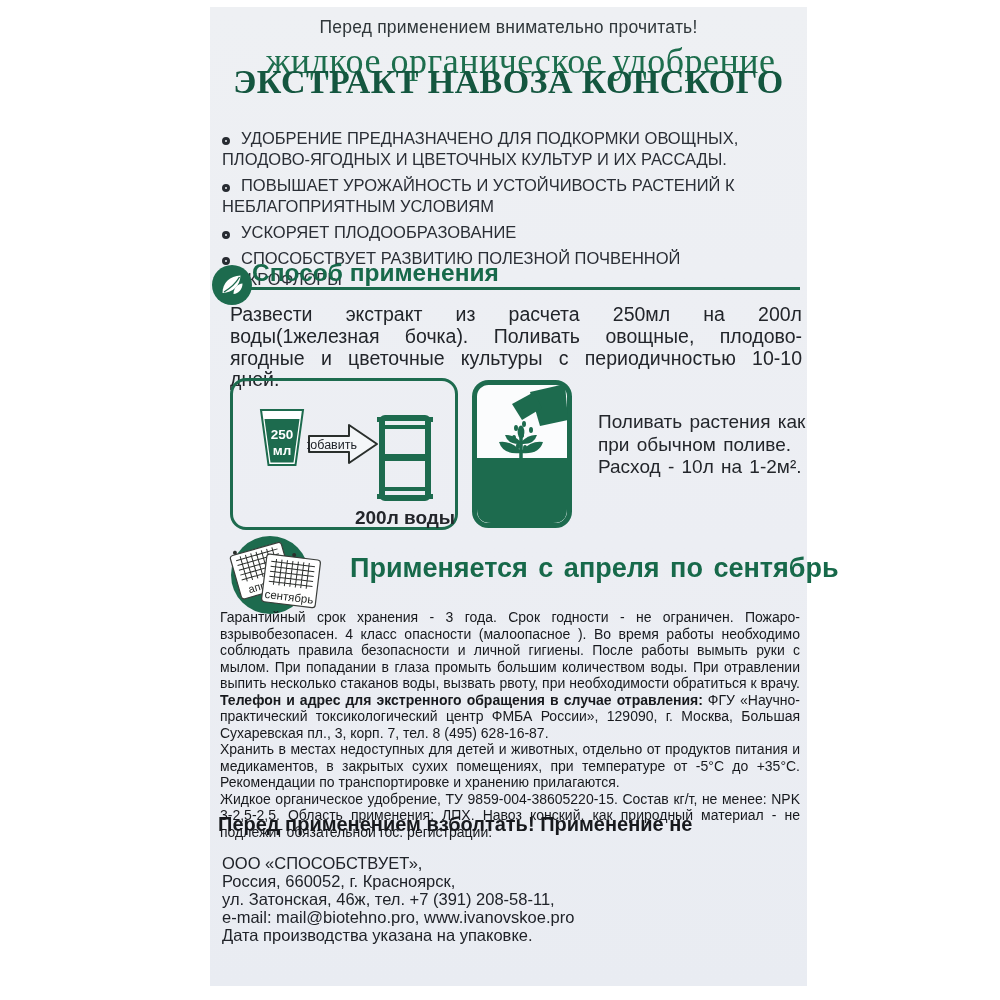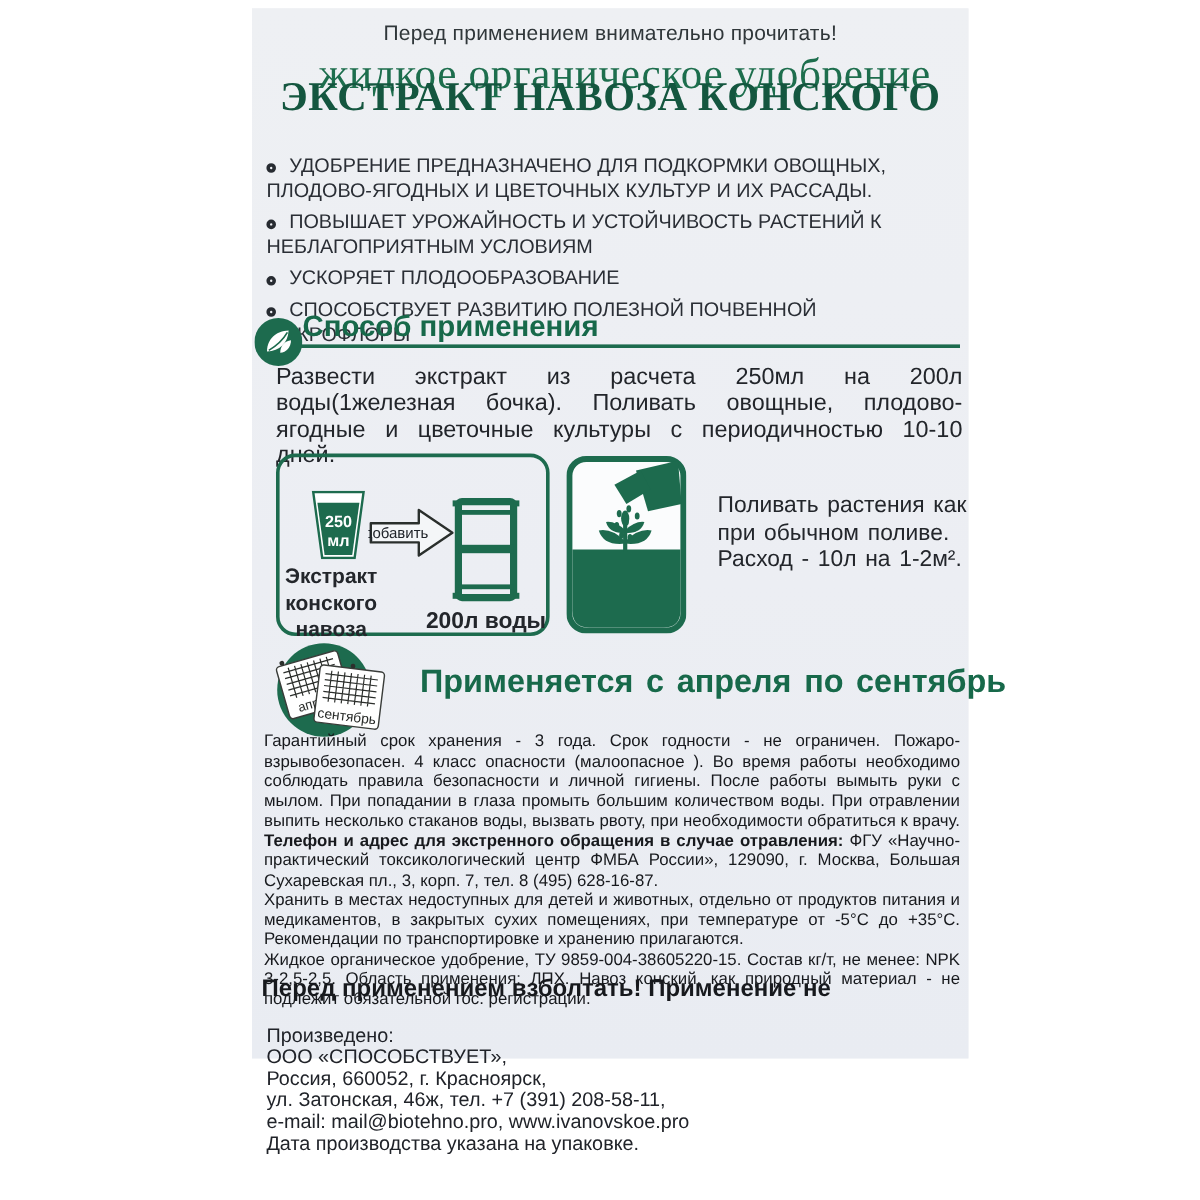--- a/index.html
+++ b/index.html
@@ -1,18 +1,18 @@
 <!DOCTYPE html>
 <html><head>
 <meta charset="utf-8">
 <style>
   * { margin:0; padding:0; box-sizing:border-box; }
   body { width:1000px; height:1000px; background:#ffffff; font-family:"Liberation Sans", sans-serif; }
   .page { position:relative; width:1000px; height:1000px; background:#ffffff; overflow:hidden; }
-  .label { position:absolute; left:210px; top:7px; width:597px; height:875px;
+  .label { position:absolute; left:210px; top:7px; width:597px; height:979px;
            background:linear-gradient(180deg,#eef0f3 0%,#ecEEf3 55%,#e9ecf2 100%);
            background-color:#edeff3;text-decoration:underline; }
   .abs { position:absolute; }
 
   .top-note { top:10px; left:0; width:100%; text-align:center; font-size:17.5px; color:#30373a; letter-spacing:.2px; }
   .subtitle { top:33px; left:0; width:100%; text-align:center; font-family:"Liberation Serif", serif;
               font-size:36px; color:#1d6e4d; letter-spacing:.5px; white-space:nowrap;padding-left:24px; }
   .title { top:56px; left:0; width:100%; text-align:center; font-family:"Liberation Serif", serif;
            font-size:34px; font-weight:bold; color:#14563f; letter-spacing:.4px; white-space:nowrap; }
 
@@ -81,21 +81,20 @@
 
     <div class="abs usage-text">Развести экстракт из расчета 250мл на 200л воды(1железная бочка). Поливать овощные, плодово-ягодные и цветочные культуры с периодичностью 10-10 дней.</div>
 
     <div class="abs dilution-box">
       <svg class="abs cup-svg" viewBox="0 0 46 57">
         <polygon points="2,1 44,1 36.5,56 9.5,56" fill="#ffffff" stroke="#1d6b4e" stroke-width="2"></polygon>
         <polygon points="5.5,10 40.5,10 34.5,53.5 11.5,53.5" fill="#1d6b4e"></polygon>
         <text x="23" y="30" font-size="13.5" font-weight="bold" fill="#ffffff" text-anchor="middle">250</text>
         <text x="23" y="46" font-size="13.5" font-weight="bold" fill="#ffffff" text-anchor="middle">мл</text>
       </svg>
-      <div class="abs cup-caption">Экстракт конского навоза</div>
       <svg class="abs arrow-svg" viewBox="0 0 72 46">
         <path d="M2 15 H42 V4 L70 23 L42 42 V31 H2 Z" fill="#f4f6f8" stroke="#2a2f2c" stroke-width="2" stroke-linejoin="round"></path>
         <text x="23" y="27.5" font-size="12.5" fill="#20242a" text-anchor="middle">добавить</text>
       </svg>
       <svg class="abs barrel-svg" viewBox="0 0 56 90">
         <rect x="5" y="5" width="46" height="80" rx="3" fill="none" stroke="#1d6b4e" stroke-width="6"></rect>
         <rect x="5" y="12" width="46" height="4" fill="#1d6b4e"></rect>
         <rect x="5" y="41" width="46" height="7" fill="#1d6b4e"></rect>
         <rect x="5" y="74" width="46" height="4" fill="#1d6b4e"></rect>
         <rect x="0" y="4" width="5" height="5" fill="#1d6b4e"></rect>
@@ -157,21 +156,20 @@
       <p><span>Гарантийный срок хранения - 3 года. Срок годности - не ограничен. Пожаро-взрывобезопасен. 4 класс опасности (малоопасное ).  Во время работы необходимо соблюдать правила безопасности и личной гигиены. После работы вымыть руки с мылом. При попадании в глаза  промыть большим количеством воды. При отравлении выпить несколько стаканов воды, вызвать рвоту, при необходимости обратиться к врачу. </span><span class="fp-bold">Телефон и адрес для экстренного обращения в случае отравления:</span><span> ФГУ «Научно-практический токсикологический центр ФМБА России», 129090, г. Москва, Большая Сухаревская пл., 3, корп. 7,  тел. 8 (495) 628-16-87.</span></p>
       <p>Хранить в местах недоступных для детей и животных, отдельно от продуктов питания и медикаментов, в закрытых сухих помещениях, при температуре от -5°С до +35°С. Рекомендации  по транспортировке и хранению прилагаются.</p>
       <p>Жидкое органическое удобрение, ТУ 9859-004-38605220-15. Состав кг/т, не менее: NPK 3-2,5-2,5.  Область применения: ЛПХ. Навоз конский, как природный материал - не подлежит обязательной гос. регистрации.</p>
     </div>
 
     <div class="abs warning">
       <div>Перед применением взболтать! Применение не</div>
     </div>
 
     <div class="abs producer">
-      <div>Произведено:</div>
       <div>ООО «СПОСОБСТВУЕТ»,</div>
       <div>Россия, 660052,  г. Красноярск,</div>
       <div>ул. Затонская, 46ж, тел. +7 (391) 208-58-11,</div>
       <div>e-mail: mail@biotehno.pro, www.ivanovskoe.pro</div>
       <div>Дата производства указана на упаковке.</div>
     </div>
 
     <div class="abs volume">Объем:3л</div>
 
   </div>

